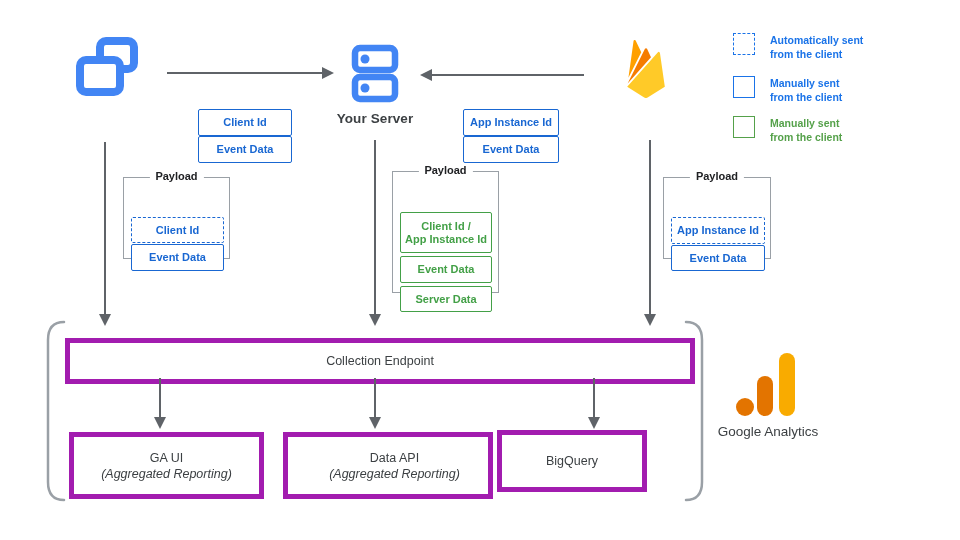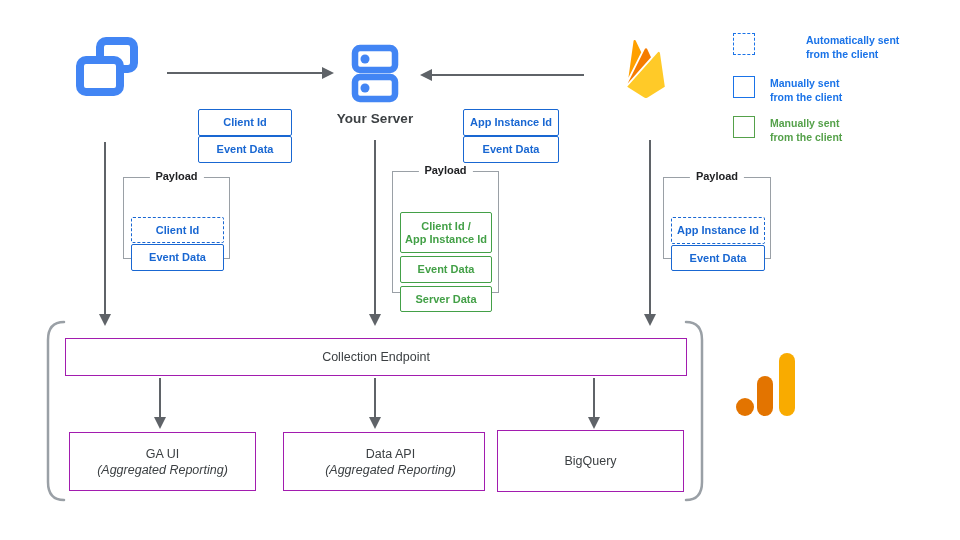--- a/index.html
+++ b/index.html
@@ -25,21 +25,21 @@
   .legend-swatch{position:absolute;width:20px;height:20px;background:#fff;border:1.6px solid #1a73e8;}
   .legend-swatch.dashed{border-style:dashed;}
   .legend-swatch.green{border-color:#55a14a;}
   .legend-text{position:absolute;font-size:10.5px;line-height:13.5px;font-weight:bold;color:#1a73e8;}
   .legend-text.green{color:#55a14a;}
   
   .payload{position:absolute;border:1px solid #9aa0a6;background:#fff;}
   .payload-title{position:absolute;top:-8px;left:50%;transform:translateX(-50%);background:#fff;
                  padding:0 6px;font-size:11px;font-weight:bold;color:#202124;white-space:nowrap;}
   
-  .gray-box{position:absolute;border:1px solid #a21caf;background:#fff;color:#3c4043;
+  .gray-box{position:absolute;border:5px solid #a21caf;background:#fff;color:#3c4043;
             display:flex;flex-direction:column;align-items:center;justify-content:center;text-align:center;font-size:12.5px;line-height:16px;}
   .gray-box .sub{font-style:italic;}
   .brand-caption{position:absolute;text-align:center;font-size:13.5px;line-height:18px;color:#3c4043;}
 </style>
 </head>
 <body>
 
 <div id="canvas">
 
   <svg class="abs" style="left:75px;top:36px;" width="64" height="70" viewBox="0 0 64 70">
@@ -71,21 +71,21 @@
   </div>
 
   <div class="param" style="left:198px;top:85px;width:92px;height:25px;">Client Id</div>
   <div class="param" style="left:198px;top:112px;width:92px;height:25px;">Event Data</div>
 
   <div class="param" style="left:463px;top:85px;width:94px;height:25px;">App Instance Id</div>
   <div class="param" style="left:463px;top:112px;width:94px;height:25px;">Event Data</div>
 
   <div>
     <div class="legend-swatch dashed" style="left:733px;top:33px;"></div>
-    <div class="legend-text" style="left:806px;top:34px;">
+    <div class="legend-text" style="left:770px;top:34px;">
       <div>Automatically sent</div>
         <div>from the client</div>
     </div>
     <div class="legend-swatch" style="left:733px;top:76px;"></div>
     <div class="legend-text" style="left:770px;top:77px;">
       <div>Manually sent</div>
         <div>from the client</div>
     </div>
     <div class="legend-swatch green" style="left:733px;top:116px;"></div>
     <div class="legend-text green" style="left:770px;top:117px;">
@@ -151,25 +151,26 @@
   </div>
 
   <div class="gray-box" style="left:69px;top:432px;width:185px;height:57px;">
     <div>GA UI</div>
     <div class="sub">(Aggregated Reporting)</div>
   </div>
   <div class="gray-box" style="left:283px;top:432px;width:187px;height:57px;padding-left:13px;">
     <div>Data API</div>
     <div class="sub">(Aggregated Reporting)</div>
   </div>
-  <div class="gray-box" style="left:497px;top:430px;width:187px;height:62px;padding:0 6px;box-sizing:border-box;">
+  <div class="gray-box" style="left:497px;top:430px;width:150px;height:62px;padding:0 6px;box-sizing:border-box;">
     <div>BigQuery</div>
   </div>
 
   <svg class="abs" style="left:736px;top:350px;" width="62" height="68" viewBox="0 0 62 68">
     <rect x="43" y="3" width="16" height="63" rx="8" fill="#f9ab00"></rect>
     <rect x="21" y="26" width="16" height="40" rx="8" fill="#e37400"></rect>
     <circle cx="9" cy="57" r="9" fill="#e37400"></circle>
   </svg>
   <div class="brand-caption" style="left:698px;top:423px;width:140px;">
+    <div>Google Analytics</div>
   </div>
 
 </div>
 
 </body></html>

